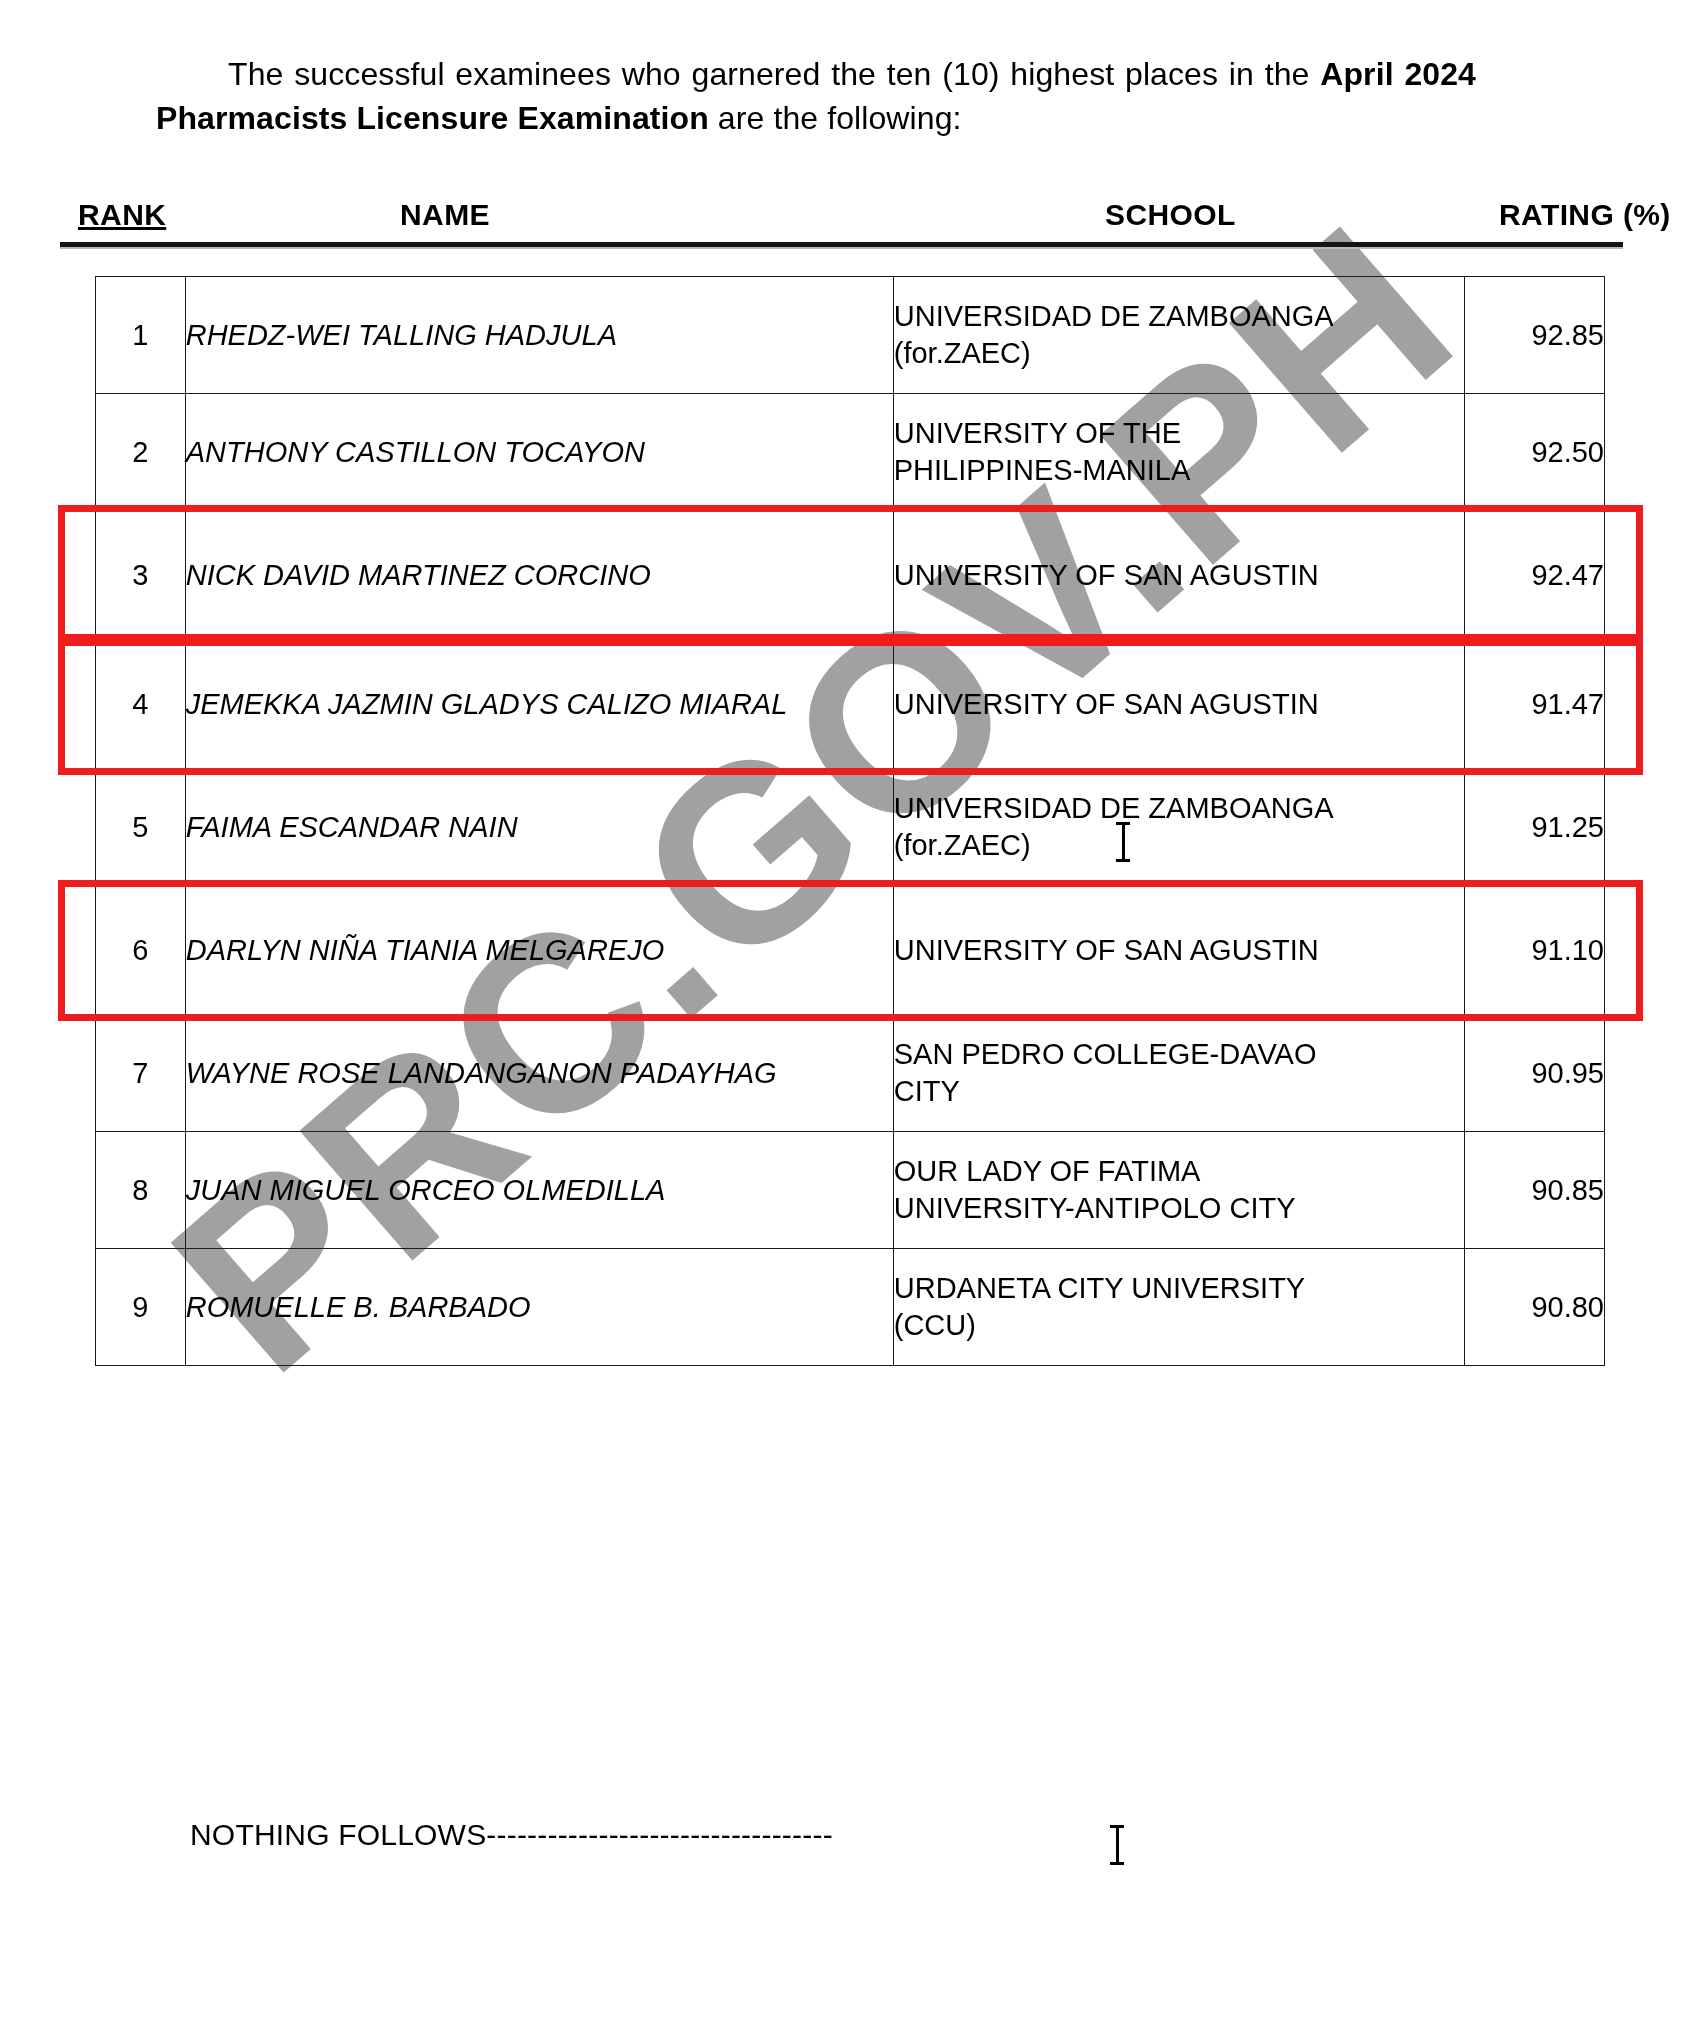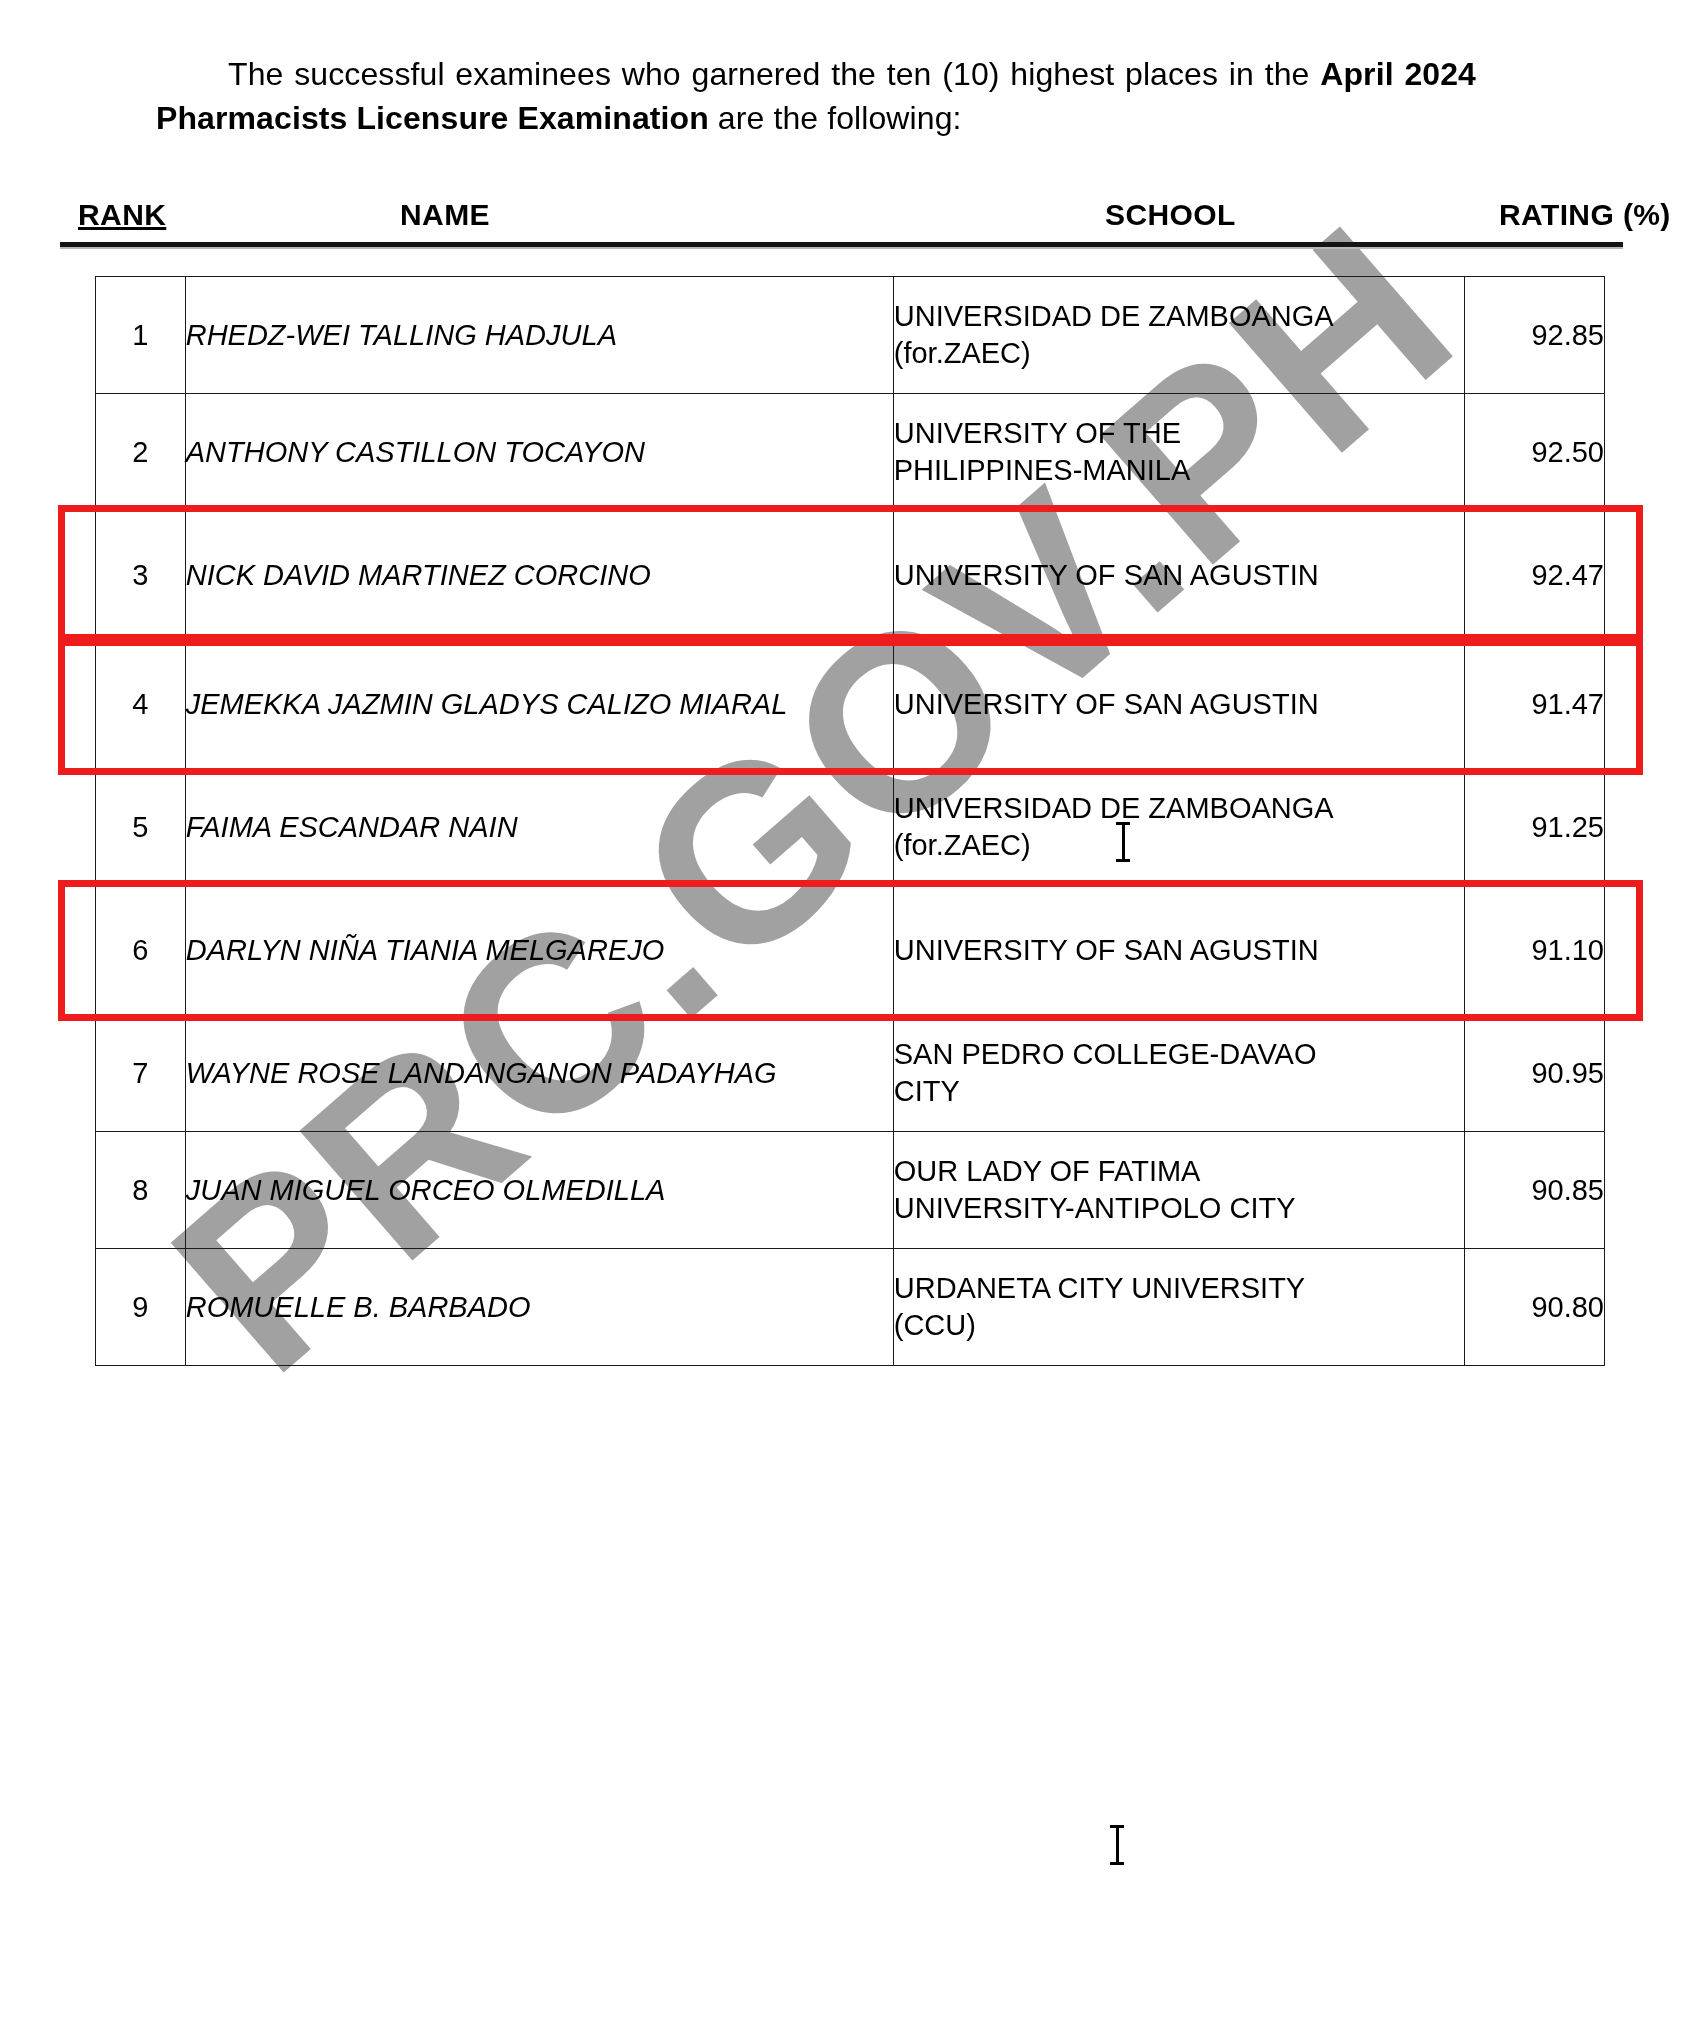--- a/index.html
+++ b/index.html
@@ -283,20 +283,21 @@
         </tr>
       </tbody>
   </table>
 
   <div id="highlight-layer">
       <div class="highlight-box" style="left: 57.5px; top: 504.5px; width: 1585px; height: 141px; border-color: rgb(238, 28, 28);"></div>
       <div class="highlight-box" style="left: 57.5px; top: 633.5px; width: 1585px; height: 141px; border-color: rgb(238, 28, 28);"></div>
       <div class="highlight-box" style="left: 57.5px; top: 879.5px; width: 1585px; height: 141px; border-color: rgb(238, 28, 28);"></div>
     </div>
 
+  <div id="footer-note">NOTHING FOLLOWS----------------------------------</div>
 
   <div id="cursor-layer">
       <div class="ibeam" style="left: 1116px; top: 822px;">
         <span class="cap-top"></span>
         <span class="stem"></span>
         <span class="cap-bot"></span>
       </div>
       <div class="ibeam" style="left: 1110px; top: 1825px;">
         <span class="cap-top"></span>
         <span class="stem"></span>

